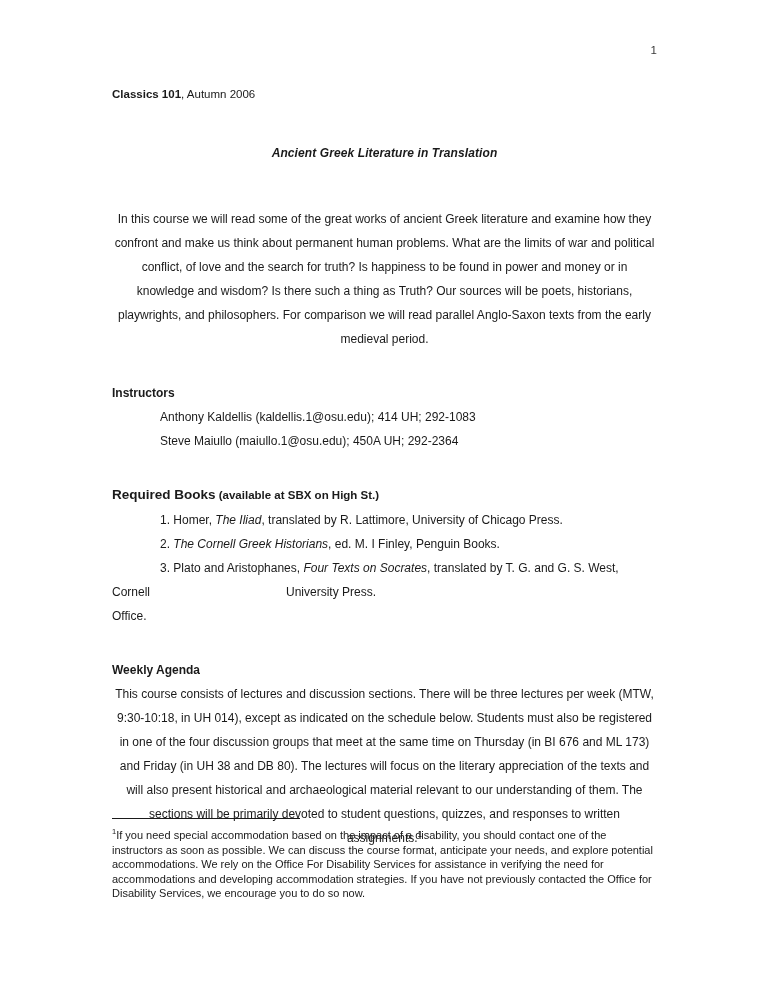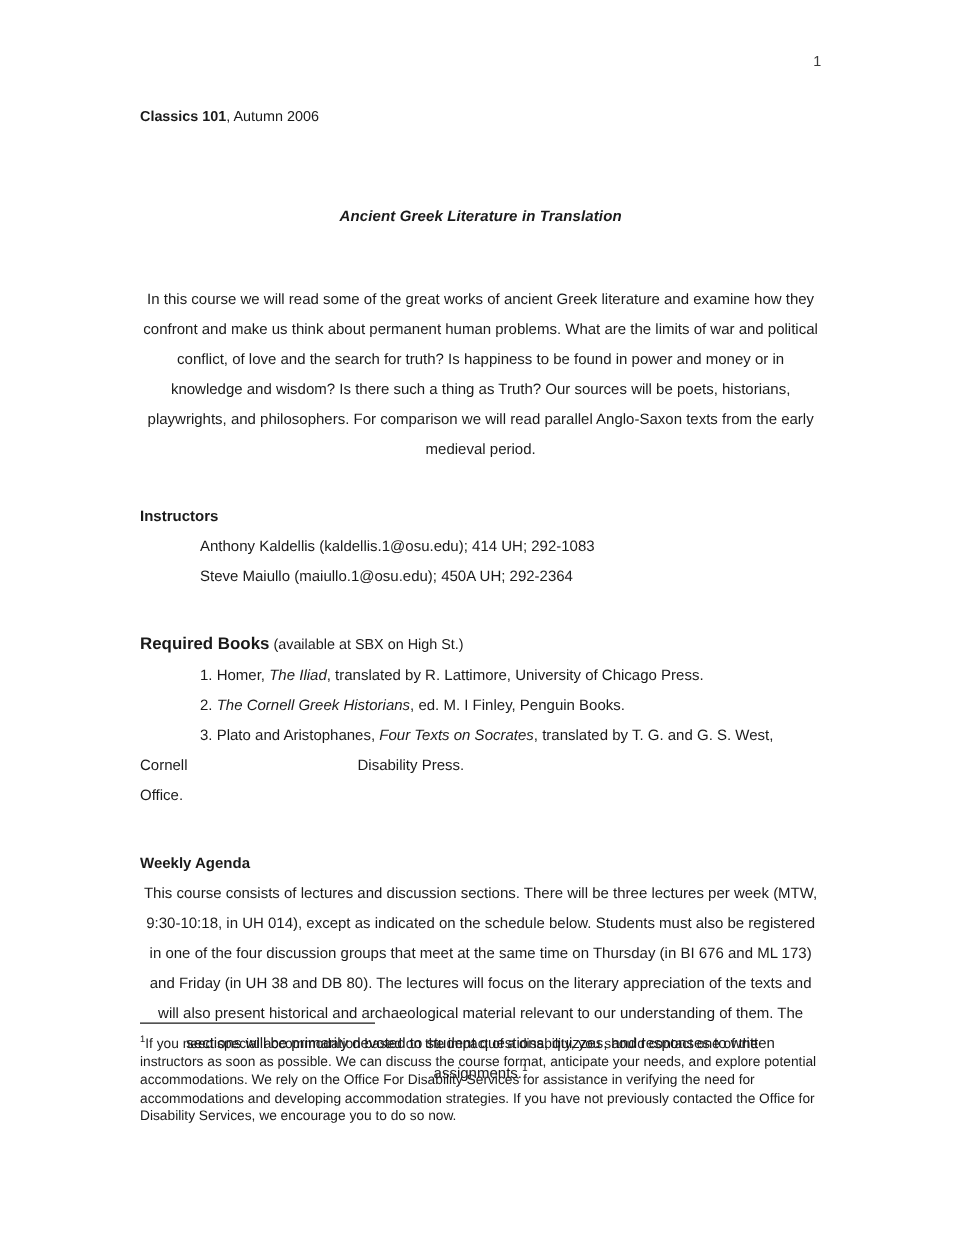--- a/index.html
+++ b/index.html
@@ -29,21 +29,21 @@
   
   .content {
     position: absolute;
     top: 88px;
     left: 112px;
     width: 545px;
   }
   .courseline {
     font-size: 11.5px;
     line-height: 1.2;
-    margin: 0 0 64px 0;
+    margin: 0 0 44px 0;
   }
   .courseline .code {
     font-weight: bold;
   }
   .doc-title {
     text-align: center;
     font-size: 12px;
     font-weight: bold;
     font-style: italic;
     letter-spacing: 0.1px;
@@ -66,21 +66,21 @@
     margin: 0;
   }
   .heading-lg {
     font-size: 13.5px;
     font-weight: bold;
     line-height: 1.85;
     margin: 0;
   }
   .heading-lg .sub {
     font-size: 11.5px;
-    font-weight: normal;
+    font-weight: bold;
   }
   .indent-line {
     font-size: 12px;
     line-height: 2.0;
     margin: 0;
     padding-left: 48px;
   }
   .list-line {
     font-size: 12px;
     line-height: 2.0;
@@ -149,21 +149,21 @@
 
     <div class="section-gap"></div>
 
     <h2 class="heading-lg"><span>Required Books</span><span class="sub"> (available at SBX on High St.)</span></h2>
 
     <p class="list-line"><span>1. </span><span>Homer, </span><span class="ital">The Iliad</span><span>, translated by R. Lattimore, University of Chicago Press.</span></p>
 
     <p class="list-line"><span>2. </span><span class="ital">The Cornell Greek Historians</span><span>, ed. M. I Finley, Penguin Books.</span></p>
 
     <p class="list-line"><span>3. </span><span>Plato and Aristophanes, </span><span class="ital">Four Texts on Socrates</span><span>, translated by T. G. and G. S. West,</span></p>
-    <p class="list-wrap"><span>Cornell</span><span class="tabgap"></span><span>Disability Press.</span></p>
+    <p class="list-wrap"><span>Cornell</span><span class="tabgap"></span><span>University Press.</span></p>
 
     <p class="list-wrap"><span>Office.</span></p>
 
     <div class="section-gap"></div>
 
     <h2 class="heading">Weekly Agenda</h2>
     <p class="body-para"><span>This course consists of lectures and discussion sections. There will be three lectures per week (MTW, 9:30-10:18, in UH 014), except as indicated on the schedule below. Students must also be registered in one of the four discussion groups that meet at the same time on Thursday (in BI 676 and ML 173) and Friday (in UH 38 and DB 80). The lectures will focus on the literary appreciation of the texts and will also present historical and archaeological material relevant to our understanding of them. The sections will be primarily devoted to student questions, quizzes, and responses to written assignments.</span><sup>1</sup></p>
 
   </div>
 

